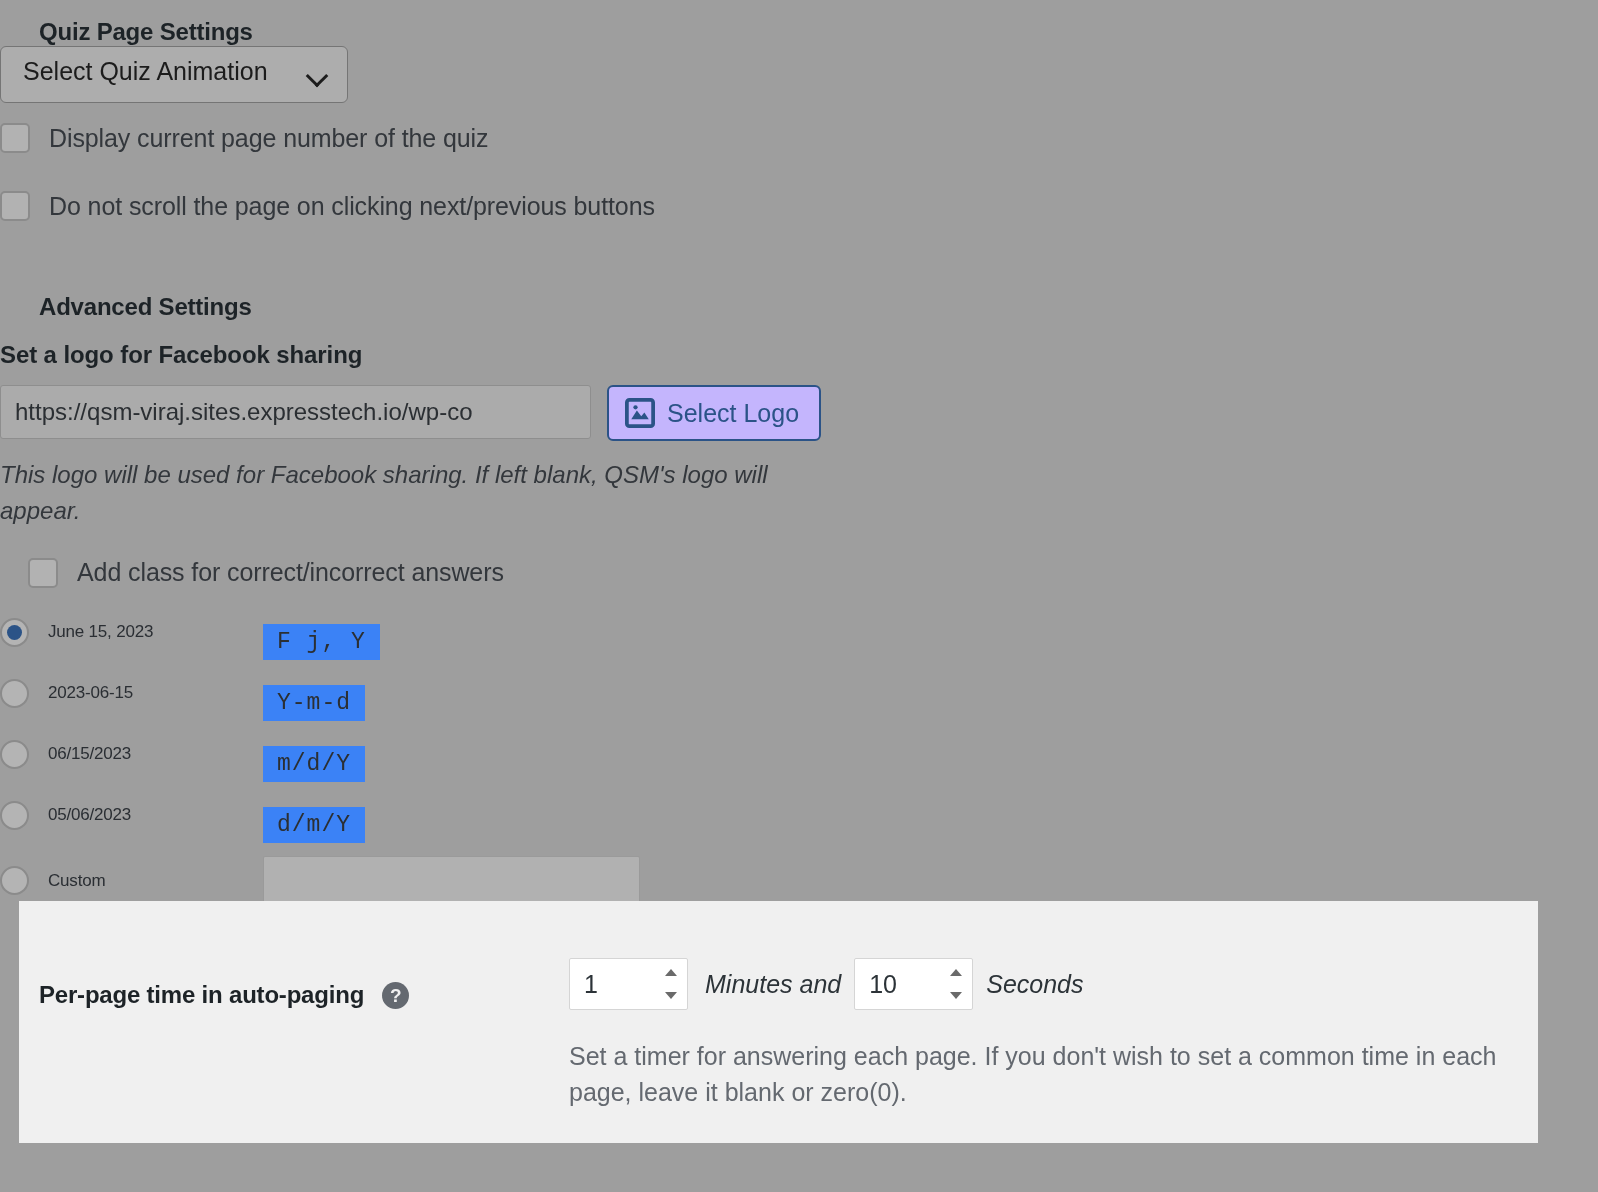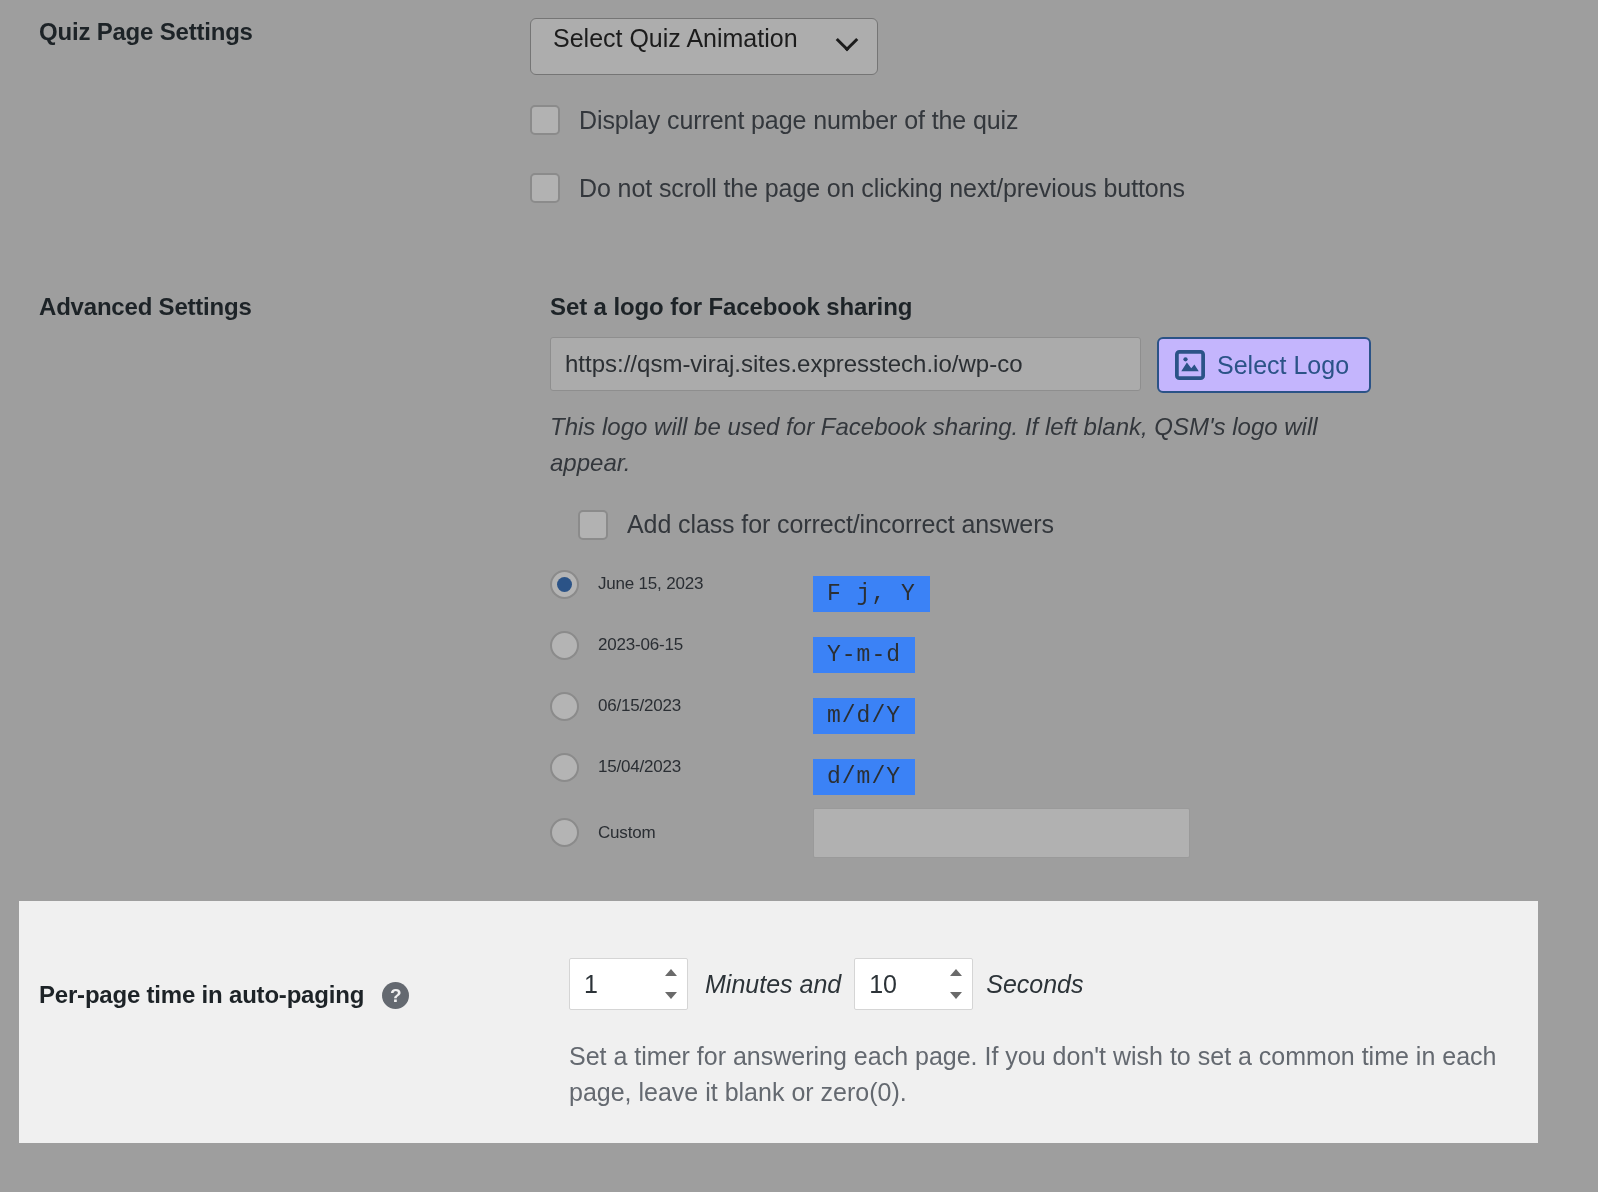--- a/index.html
+++ b/index.html
@@ -18,20 +18,21 @@
 
   
   .settings-root {
     position: absolute;
     inset: 0;
   }
   .row {
     position: absolute;
     display: flex;
     align-items: flex-start;
+    flex-direction: column;
   }
   .row-label {
     width: 530px;
     padding-left: 39px;
     box-sizing: border-box;
     font-size: 24px;
     font-weight: bold;
     color: #1d2327;
     letter-spacing: -0.2px;
   }
@@ -40,21 +41,21 @@
   }
 
   
   .dimmed {
     color: #23282d;
   }
 
   
   .qsm-select {
     display: inline-flex;
-    align-items: center;
+    align-items: flex-end;
     justify-content: space-between;
     box-sizing: border-box;
     height: 57px;
     width: 348px;
     padding: 0 18px 16px 22px;
     background: #adadad;
     border: 1px solid #757575;
     border-radius: 6px;
     font-size: 25px;
     color: #1c1c1c;
@@ -319,21 +320,21 @@
 
   <div class="row dimmed" style="left:0; top:18px; width:1598px;">
     <div class="row-label">Quiz Page Settings</div>
     <div class="row-field">
 
       <div class="qsm-select">
         <span>Select Quiz Animation</span>
         <span class="chev"></span>
       </div>
 
-      <div class="cb-row" style="margin-top:30px;">
+      <div class="cb-row" style="margin-top:20px;">
         <span class="cbox"></span>
         <span class="cb-label">Display current page number of the quiz</span>
       </div>
 
       <div class="cb-row" style="margin-top:38px;">
         <span class="cbox"></span>
         <span class="cb-label">Do not scroll the page on clicking next/previous buttons</span>
       </div>
 
     </div>
@@ -379,21 +380,21 @@
         </div>
 
         <div class="radio-row">
           <span class="radio"></span>
           <span class="radio-label">06/15/2023</span>
           <span class="fmt-code">m/d/Y</span>
         </div>
 
         <div class="radio-row">
           <span class="radio"></span>
-          <span class="radio-label">15/04/2023</span>
+          <span class="radio-label">05/06/2023</span>
           <span class="fmt-code">d/m/Y</span>
         </div>
 
         <div class="radio-row" style="height:70px;">
           <span class="radio"></span>
           <span class="radio-label">Custom</span>
           <input class="custom-input" type="text" value="" style="">
         </div>
 
       </div>

